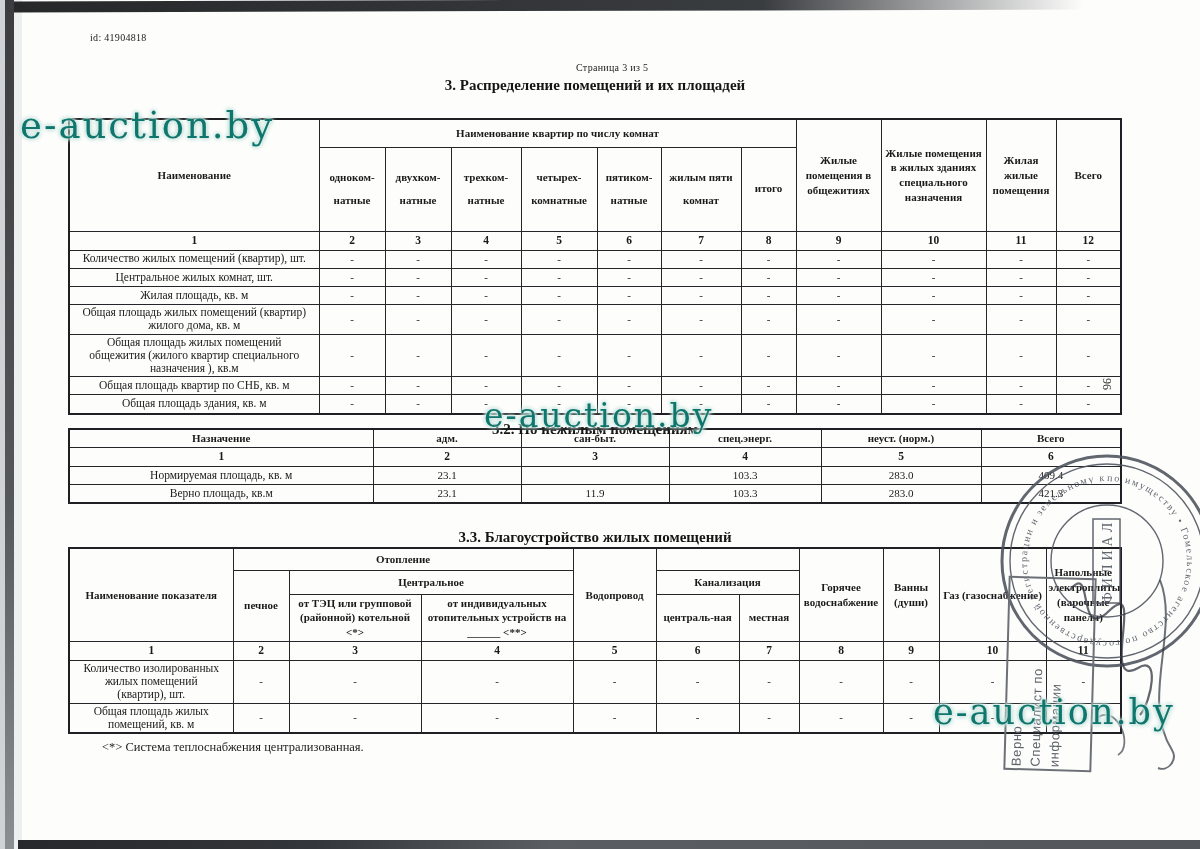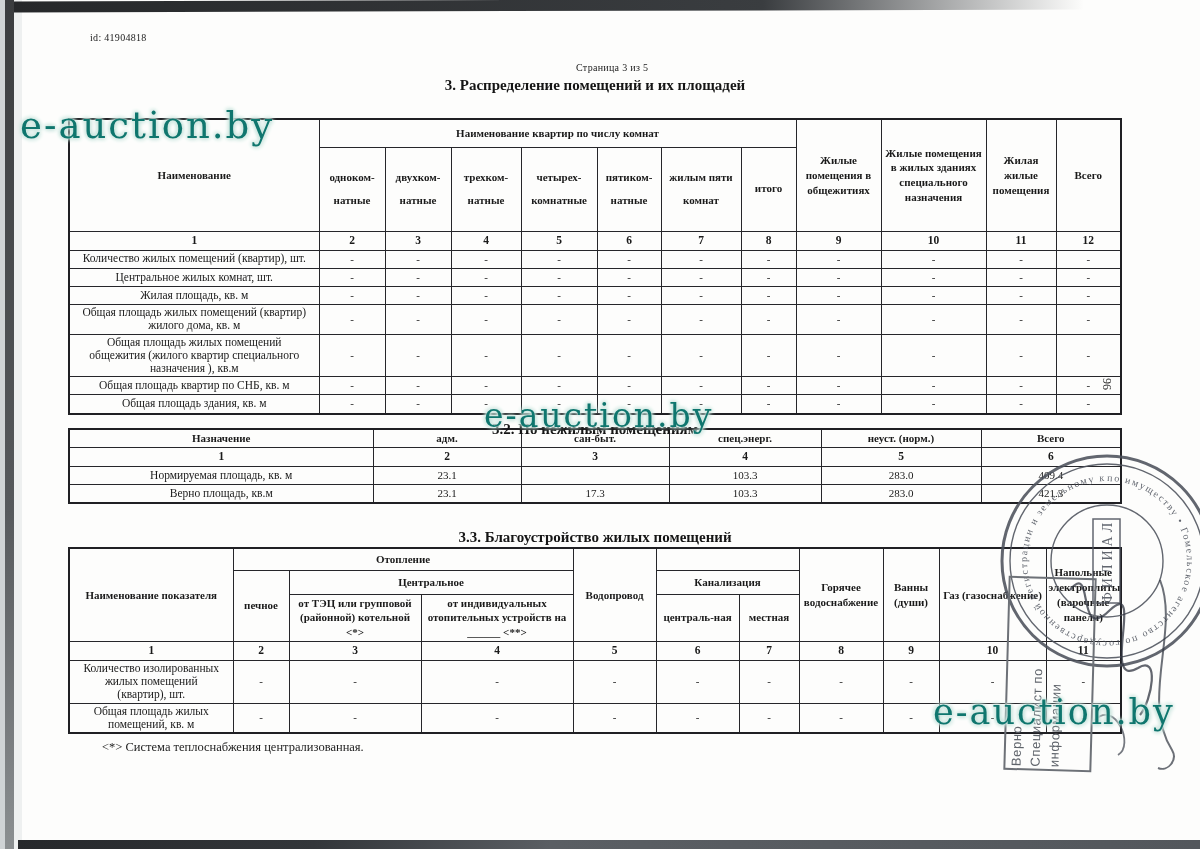--- a/index.html
+++ b/index.html
@@ -246,21 +246,21 @@
           <td class="lbl">Нормируемая площадь, кв. м</td>
           <td>23.1</td>
           <td></td>
           <td>103.3</td>
           <td>283.0</td>
           <td>409.4</td>
         </tr>
         <tr>
           <td class="lbl">Верно площадь, кв.м</td>
           <td>23.1</td>
-          <td>17.3</td>
+          <td>11.9</td>
           <td>103.3</td>
           <td>283.0</td>
           <td>421.3</td>
         </tr>
       </tbody>
   </table>
 
   <div class="title" style="top:529px;">3.3. Благоустройство жилых помещений</div>
 
   <table class="pos" style="left:68px;top:547px;width:1052px;">

